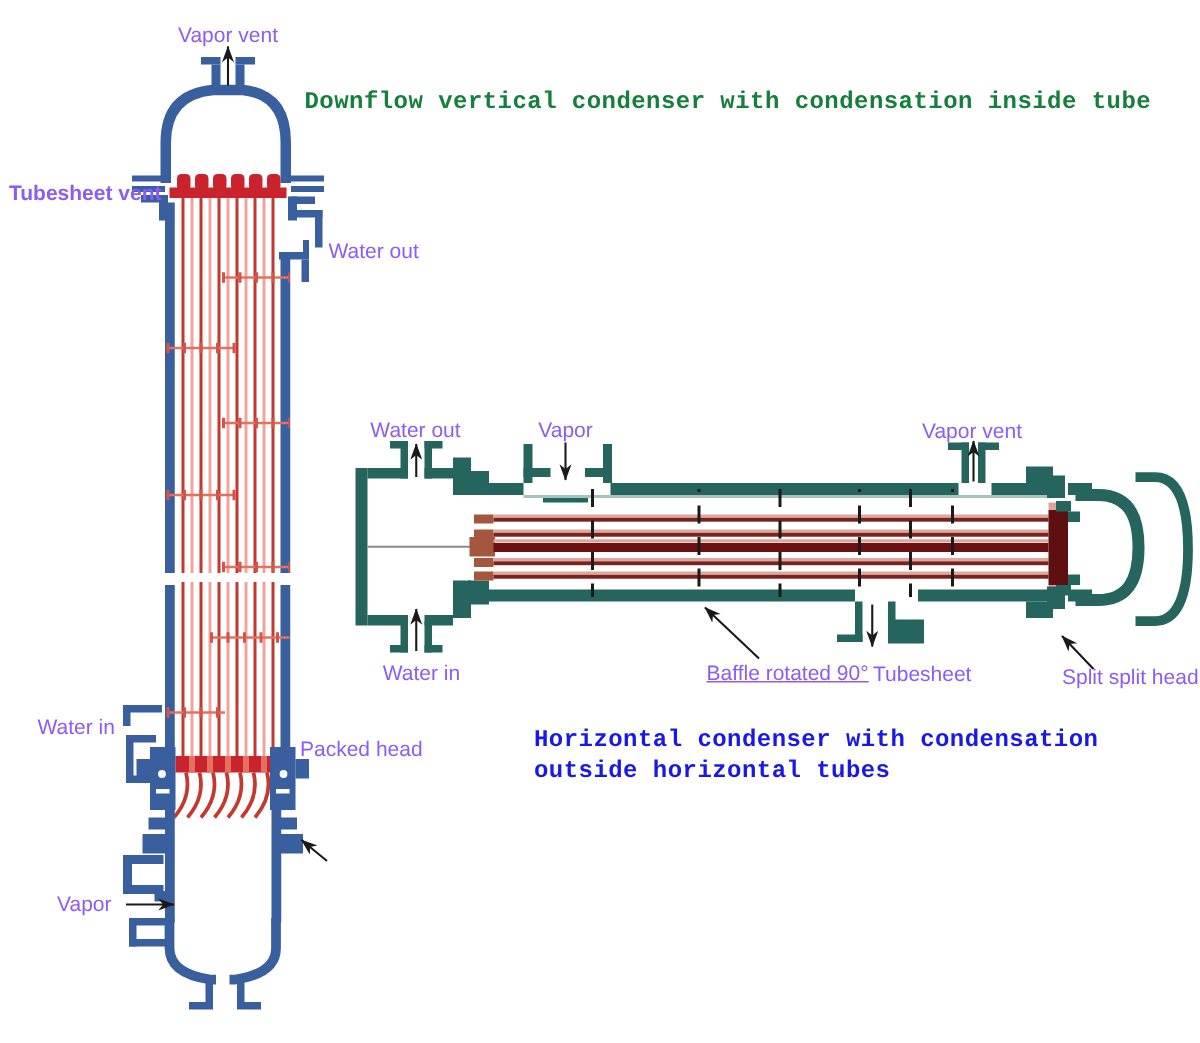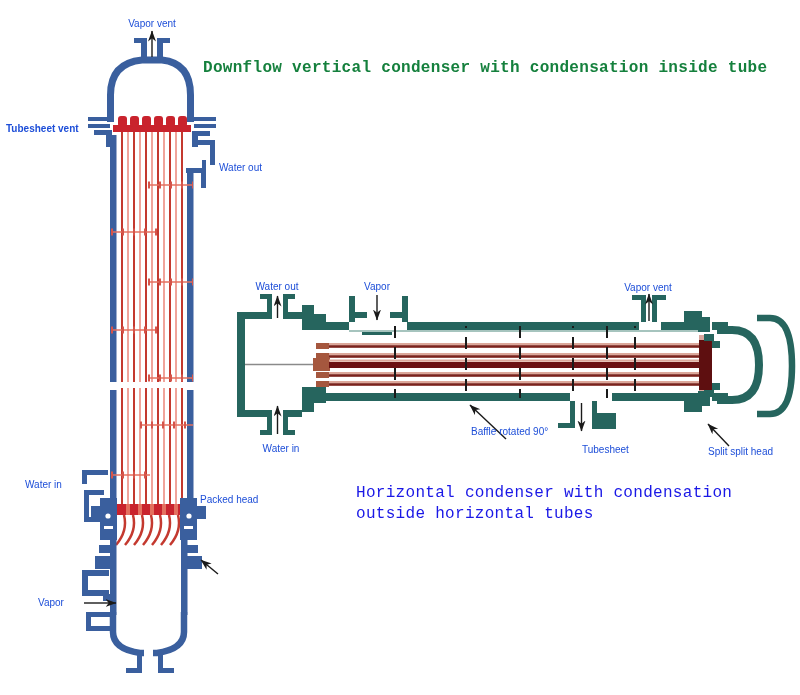--- a/index.html
+++ b/index.html
@@ -1,24 +1,24 @@
 <!DOCTYPE html>
 <html><head>
 <meta charset="utf-8">
 <style>
   html,body{margin:0;padding:0;background:#ffffff;}
   #stage{position:relative;width:800px;height:695px;background:#ffffff;overflow:hidden;
          font-family:"Liberation Sans",sans-serif;}
   #diagram-svg{position:absolute;left:0;top:0;}
-  .lbl{position:absolute;font-size:10px;color:#1d4ed8;line-height:15px;white-space:nowrap;}
+  .lbl{position:absolute;font-size:14px;color:#8b5cf6;line-height:15px;white-space:nowrap;}
   .lbl.center{transform:translateX(-50%);}
   .mono-title{position:absolute;font-family:"Liberation Mono","DejaVu Sans Mono",monospace;
               font-weight:700;font-size:16px;color:#15803d;white-space:nowrap;letter-spacing:.3px;}
   .mono-caption{position:absolute;font-family:"Liberation Mono","DejaVu Sans Mono",monospace;
-              font-weight:400;font-size:16px;color:#1a18e6;line-height:21px;white-space:nowrap;letter-spacing:.3px;}
+              font-weight:700;font-size:16px;color:#1a18e6;line-height:21px;white-space:nowrap;letter-spacing:.3px;}
 </style>
 </head>
 <body>
 
 <div id="stage">
 
 <svg id="diagram-svg" width="800" height="695" viewBox="0 0 800 695">
   <defs>
     <marker id="ah" markerWidth="13" markerHeight="10" refX="10.5" refY="4" orient="auto" markerUnits="userSpaceOnUse">
       <path d="M0,0 L11,4 L0,8 L3.2,4 Z" fill="#1a1a1a"></path>
@@ -313,21 +313,21 @@
 <div class="lbl" style="left:38px;top:595px;">Vapor</div>
 
 <div class="lbl center" style="left:277px;top:279px;">Water out</div>
 
 <div class="lbl center" style="left:377px;top:279px;">Vapor</div>
 
 <div class="lbl center" style="left:648px;top:280px;">Vapor vent</div>
 
 <div class="lbl center" style="left:281px;top:441px;">Water in</div>
 
-<div class="lbl" style="left:471px;top:424px;">Baffle rotated 90°</div>
+<div class="lbl" style="left:471px;top:441px;text-decoration:underline;">Baffle rotated 90°</div>
 
 <div class="lbl" style="left:582px;top:442px;">Tubesheet</div>
 
 <div class="lbl" style="left:708px;top:444px;">Split split head</div>
 
 <div class="mono-caption" style="left:356px;top:483px;">
   <div>Horizontal condenser with condensation</div>
   <div>outside horizontal tubes</div>
 </div>
 

